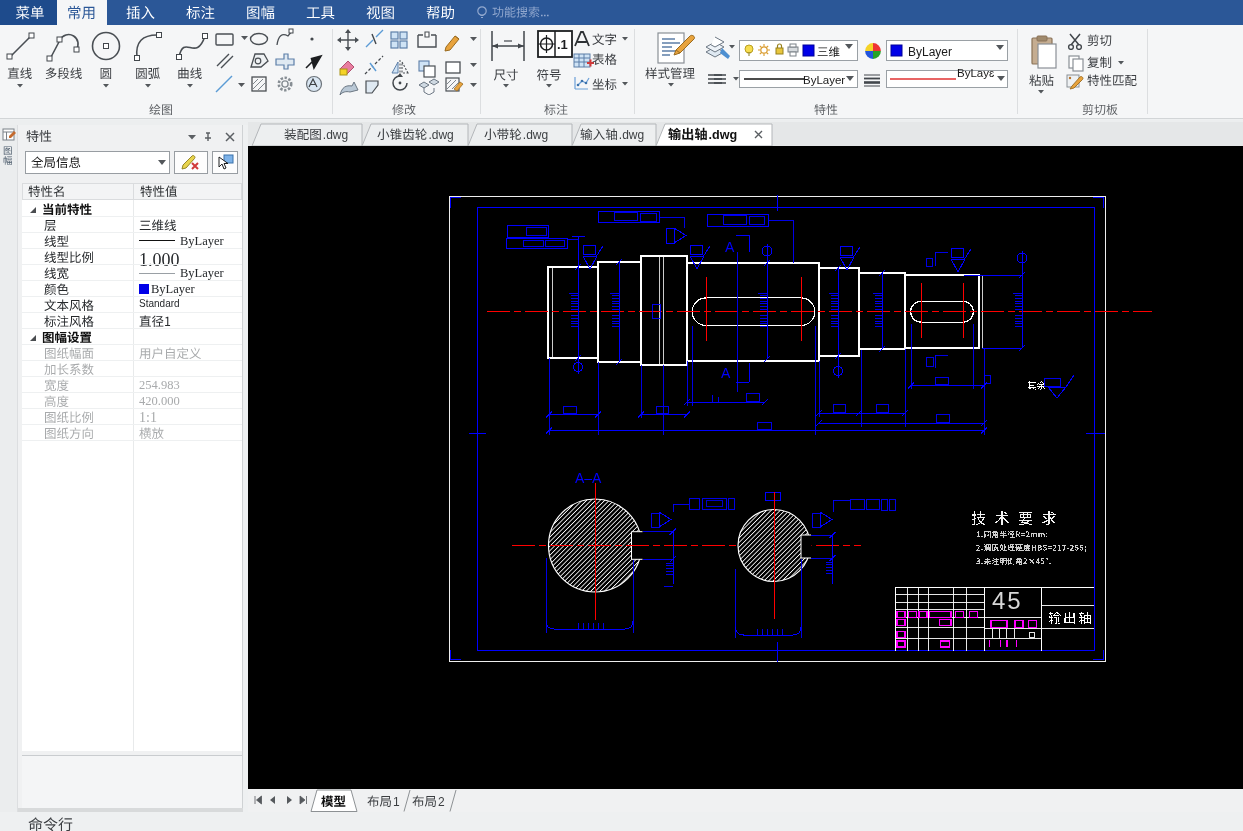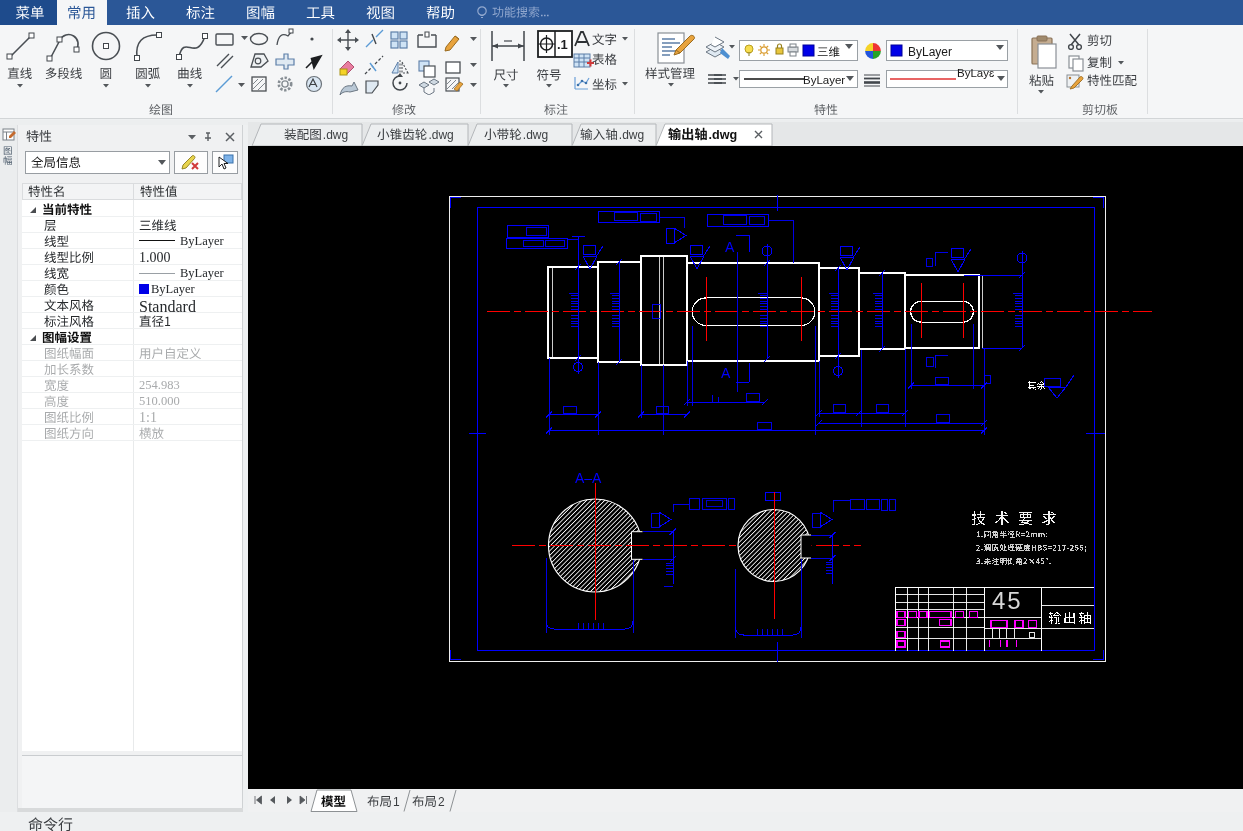--- a/index.html
+++ b/index.html
@@ -352,46 +352,46 @@
 <svg class="abs" style="left:28px;top:205px" width="10" height="10" viewBox="0 0 10 10">
       <path d="M8 2v6H2z" fill="#4a4d50"></path>
     </svg>
 <div class="abs" style="left:22px;top:216px;width:220px;height:1px;background:#eef0f1"></div>
 <div class="abs" style="left:22px;top:232px;width:220px;height:1px;background:#eef0f1"></div>
 
 <div class="abs" style="left:139px;top:240px;width:36px;height:1.4px;background:#111"></div>
 <div class="abs" style="left:180px;top:234px;font-family:'Liberation Serif',serif;font-size:12.5px;color:#26292c">ByLayer</div>
 <div class="abs" style="left:22px;top:248px;width:220px;height:1px;background:#eef0f1"></div>
 
-<div class="abs" style="left:139px;top:250px;font-family:'Liberation Serif',serif;font-size:14px;color:#26292c">1.000</div>
+<div class="abs" style="left:139px;top:250px;font-family:'Liberation Serif',serif;font-size:18px;color:#26292c">1.000</div>
 <div class="abs" style="left:22px;top:264px;width:220px;height:1px;background:#eef0f1"></div>
 
 <div class="abs" style="left:139px;top:273px;width:36px;height:1px;background:#9aa0a5"></div>
 <div class="abs" style="left:180px;top:266px;font-family:'Liberation Serif',serif;font-size:12.5px;color:#26292c">ByLayer</div>
 <div class="abs" style="left:22px;top:280px;width:220px;height:1px;background:#eef0f1"></div>
 
 <div class="abs" style="left:139px;top:284px;width:10px;height:10px;background:#0000e8"></div>
 <div class="abs" style="left:151px;top:282px;font-family:'Liberation Serif',serif;font-size:12.5px;color:#26292c">ByLayer</div>
 <div class="abs" style="left:22px;top:296px;width:220px;height:1px;background:#eef0f1"></div>
 
-<div class="abs" style="left:139px;top:298px;font-family:Liberation Serif, serif;font-size:16px;color:#26292c">Standard</div>
+<div class="abs" style="left:139px;top:298px;font-family:Liberation Sans, sans-serif;font-size:10px;color:#26292c">Standard</div>
 <div class="abs" style="left:22px;top:312px;width:220px;height:1px;background:#eef0f1"></div>
 <div class="abs" style="left:22px;top:328px;width:220px;height:1px;background:#eef0f1"></div>
 
 <svg class="abs" style="left:28px;top:333px" width="10" height="10" viewBox="0 0 10 10">
       <path d="M8 2v6H2z" fill="#4a4d50"></path>
     </svg>
 <div class="abs" style="left:22px;top:344px;width:220px;height:1px;background:#eef0f1"></div>
 <div class="abs" style="left:22px;top:360px;width:220px;height:1px;background:#eef0f1"></div>
 <div class="abs" style="left:22px;top:376px;width:220px;height:1px;background:#eef0f1"></div>
 
 <div class="abs" style="left:139px;top:378px;font-family:'Liberation Serif',serif;font-size:12.5px;color:#a8aaac">254.983</div>
 <div class="abs" style="left:22px;top:392px;width:220px;height:1px;background:#eef0f1"></div>
 
-<div class="abs" style="left:139px;top:394px;font-family:'Liberation Serif',serif;font-size:12.5px;color:#a8aaac">510.000</div>
+<div class="abs" style="left:139px;top:394px;font-family:'Liberation Serif',serif;font-size:12.5px;color:#a8aaac">420.000</div>
 <div class="abs" style="left:22px;top:408px;width:220px;height:1px;background:#eef0f1"></div>
 
 <div class="abs" style="left:139px;top:410px;font-family:'Liberation Serif',serif;font-size:14px;color:#a8aaac">1:1</div>
 <div class="abs" style="left:22px;top:424px;width:220px;height:1px;background:#eef0f1"></div>
 <div class="abs" style="left:22px;top:440px;width:220px;height:1px;background:#eef0f1"></div>
 <svg class="abs" style="left:248px;top:122px" width="995" height="24" viewBox="0 0 995 24">
 <rect x="0" y="0" width="995" height="24" fill="#e5e7e8"></rect>
 
 <polygon points="13,2 114,2 114,24 4,24" fill="#edeff0" stroke="#b3b6b9" stroke-width="1"></polygon>
 

